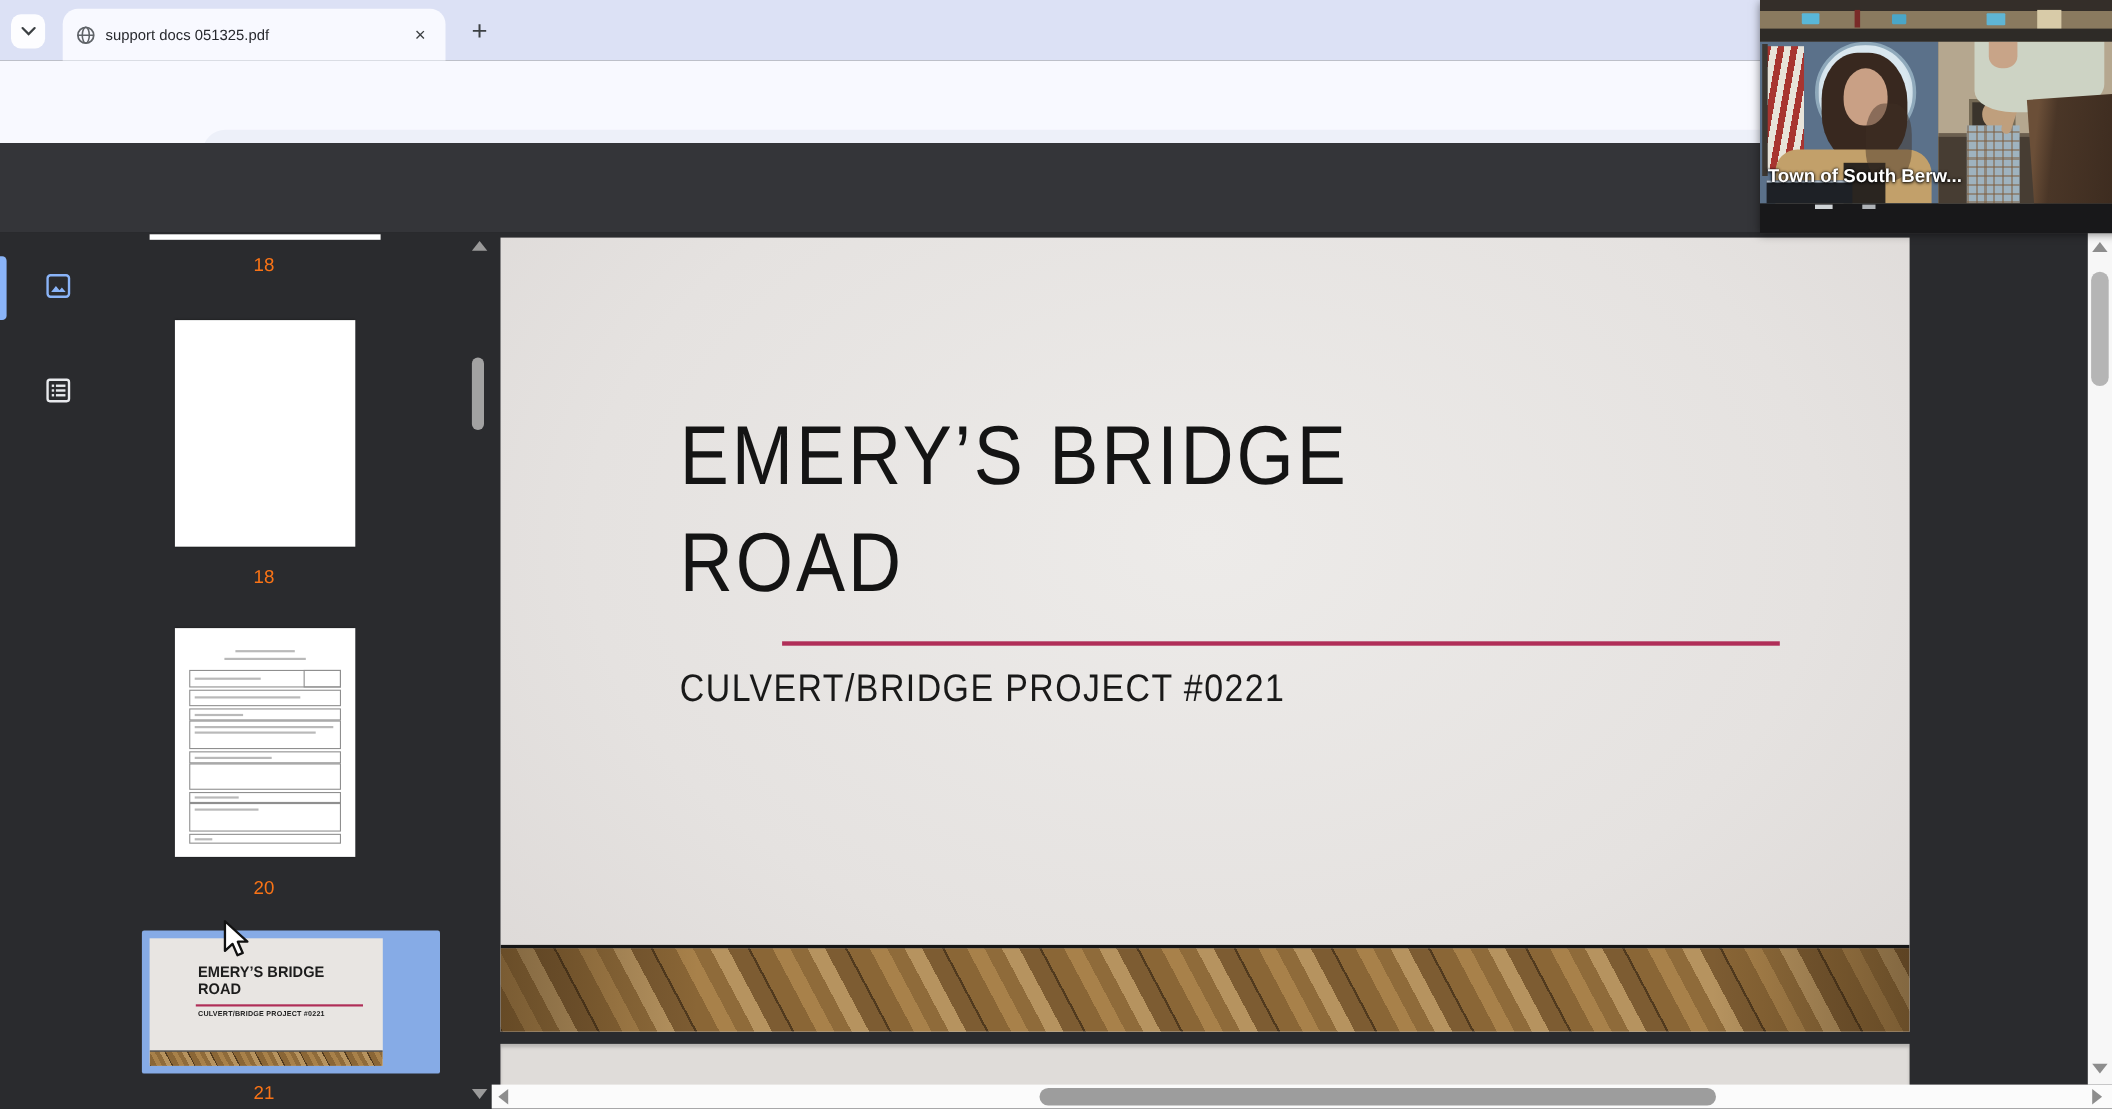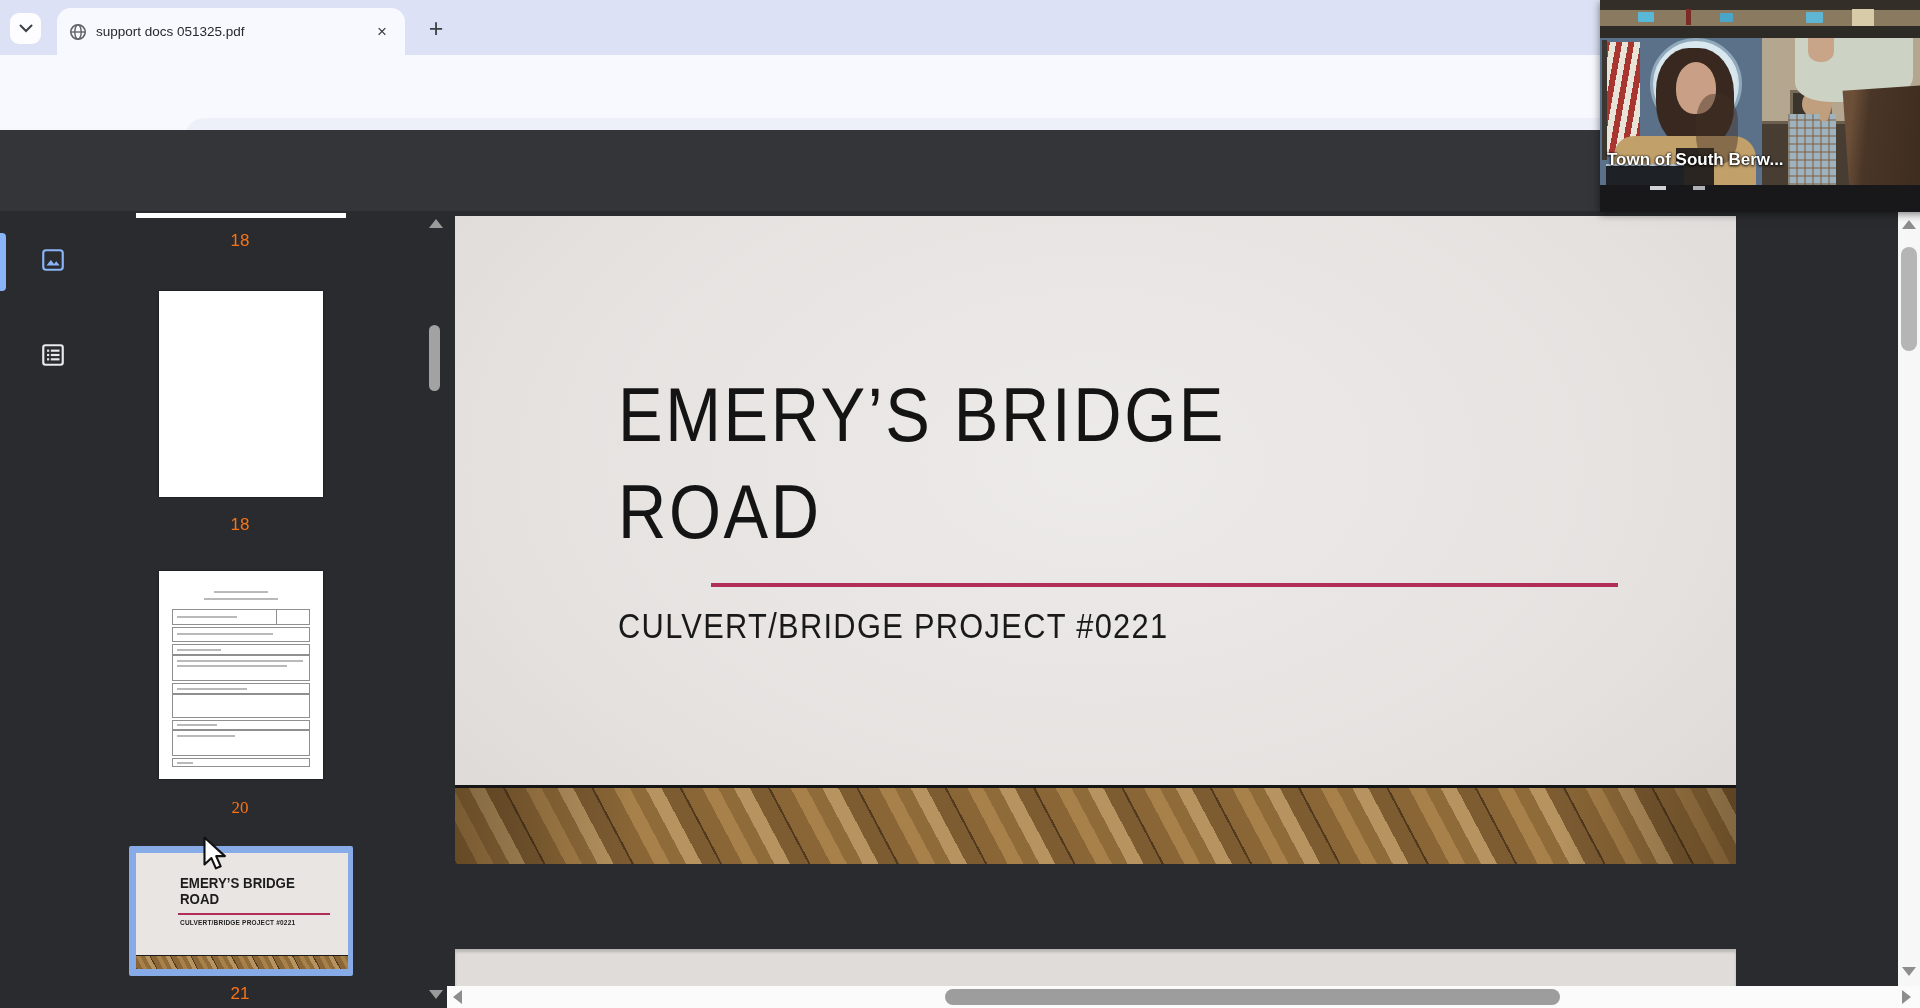--- a/index.html
+++ b/index.html
@@ -43,35 +43,35 @@
   
   .content { left:0; top:211px; width:1920px; height:797px; background:#2a2b2e; }
 
   
   .active-pill { left:0; top:22px; width:6px; height:58px; background:#8ab4f8; border-radius:0 4px 4px 0; }
   .railbtn { left:34px; width:38px; height:38px; display:flex; align-items:center; justify-content:center; }
 
   
   .thumb-label { width:120px; text-align:center; font-size:17px; color:#f97316; }
   .thumb-page { background:#fff; box-shadow:0 0 2px rgba(0,0,0,.6); }
-  .t21-outer { left:129px; top:635px; width:224px; height:130px; background:#86abe6; border-radius:2px; }
+  .t21-outer { left:129px; top:635px; width:271px; height:130px; background:#86abe6; border-radius:2px; }
   .t21-slide { position:absolute; left:7px; top:7px; width:212px; height:116px; background:#e8e5e2; overflow:hidden; }
   .t21-title { position:absolute; left:44px; top:22px; width:138px; font-size:14px; line-height:16px;
     color:#1c1c1c; font-weight:600; transform:scaleX(.95); transform-origin:left; letter-spacing:0; }
   .t21-line { position:absolute; left:42px; top:60px; width:152px; height:2px; background:#b02e58; }
   .t21-sub { position:absolute; left:44px; top:66px; font-size:6.5px; color:#222; font-weight:600; letter-spacing:.2px; }
   .t21-wood { position:absolute; left:0; bottom:0; width:212px; height:14px; border-top:1px solid #1c1c1c;
     background:repeating-linear-gradient(62deg,#513a1e 0 1px,#8a6636 1px 6px,#a8814a 6px 10px,#8f6b3a 10px 14px,#b6935f 14px 18px); }
 
   
   .mini-line { position:absolute; background:#b9b9b9; height:2px; }
   .mini-box { position:absolute; border:1px solid #8f8f8f; }
 
   
-  .page1 { left:455px; top:5px; width:1281px; height:648px;
+  .page1 { left:455px; top:5px; width:1281px; height:722px;
     background:radial-gradient(ellipse at 50% 38%, #edebe9 0%, #e5e2e0 62%, #dcd8d6 100%); overflow:hidden; }
   .slide-title { position:absolute; left:163px; top:150px; font-size:76px; line-height:97px; color:#141414;
     letter-spacing:3px; transform:scaleX(.88); transform-origin:left top; font-weight:400; white-space:nowrap; }
   .slide-line { position:absolute; left:256px; top:367px; width:907px; height:4px; background:#b02e58; }
   .slide-sub { position:absolute; left:163px; top:390px; font-size:35px; color:#191919; letter-spacing:1.5px;
     transform:scaleX(.88); transform-origin:left top; white-space:nowrap; }
   .wood { position:absolute; left:0; bottom:0; width:1281px; height:79px; border-top:3px solid #161616;
     background:repeating-linear-gradient(62deg,#513a1e 0 2px,#8a6636 2px 20px,#a8814a 20px 34px,#8f6b3a 34px 48px,#b6935f 48px 62px,#7d5c32 62px 78px); }
   .wood::after { content:""; position:absolute; inset:0;
     background:linear-gradient(90deg,rgba(35,22,8,.35),rgba(0,0,0,0) 14%,rgba(0,0,0,0) 86%,rgba(35,22,8,.35)); }
@@ -238,21 +238,21 @@
       <div class="mini-box" style="left:13px; top:149px; width:138px; height:10px;">
         <div class="mini-line" style="left:4px; top:3px; width:40px;"></div>
       </div>
       <div class="mini-box" style="left:13px; top:159px; width:138px; height:26px;">
         <div class="mini-line" style="left:4px; top:4px; width:58px;"></div>
       </div>
       <div class="mini-box" style="left:13px; top:187px; width:138px; height:9px;">
         <div class="mini-line" style="left:4px; top:3px; width:16px;"></div>
       </div>
     </div>
-    <div class="abs thumb-label" style="left:180px; top:587px;font-family:Liberation Serif, serif;">20</div>
+    <div class="abs thumb-label" style="left:180px; top:587px;">20</div>
 
     <div class="abs t21-outer">
       <div class="t21-slide">
         <div class="t21-title">EMERY’S BRIDGE ROAD</div>
         <div class="t21-line"></div>
         <div class="t21-sub">CULVERT/BRIDGE PROJECT #0221</div>
         <div class="t21-wood"></div>
       </div>
     </div>
     <div class="abs thumb-label" style="left:180px; top:773px;">21</div>

